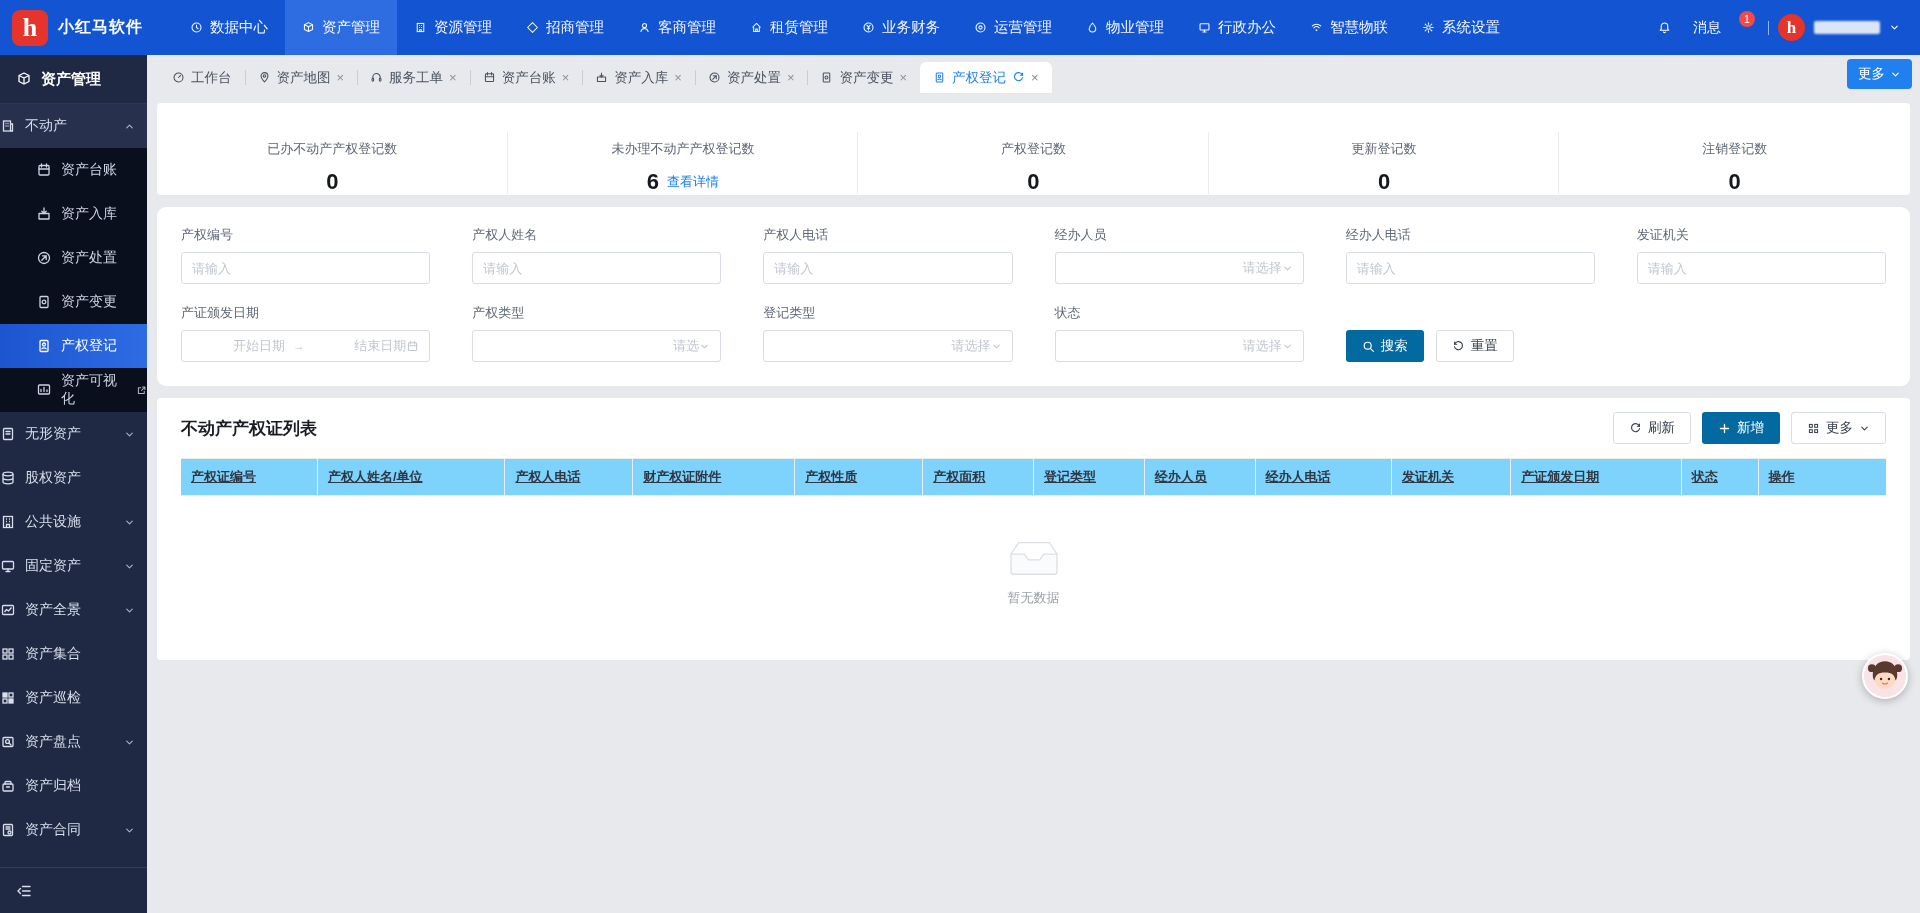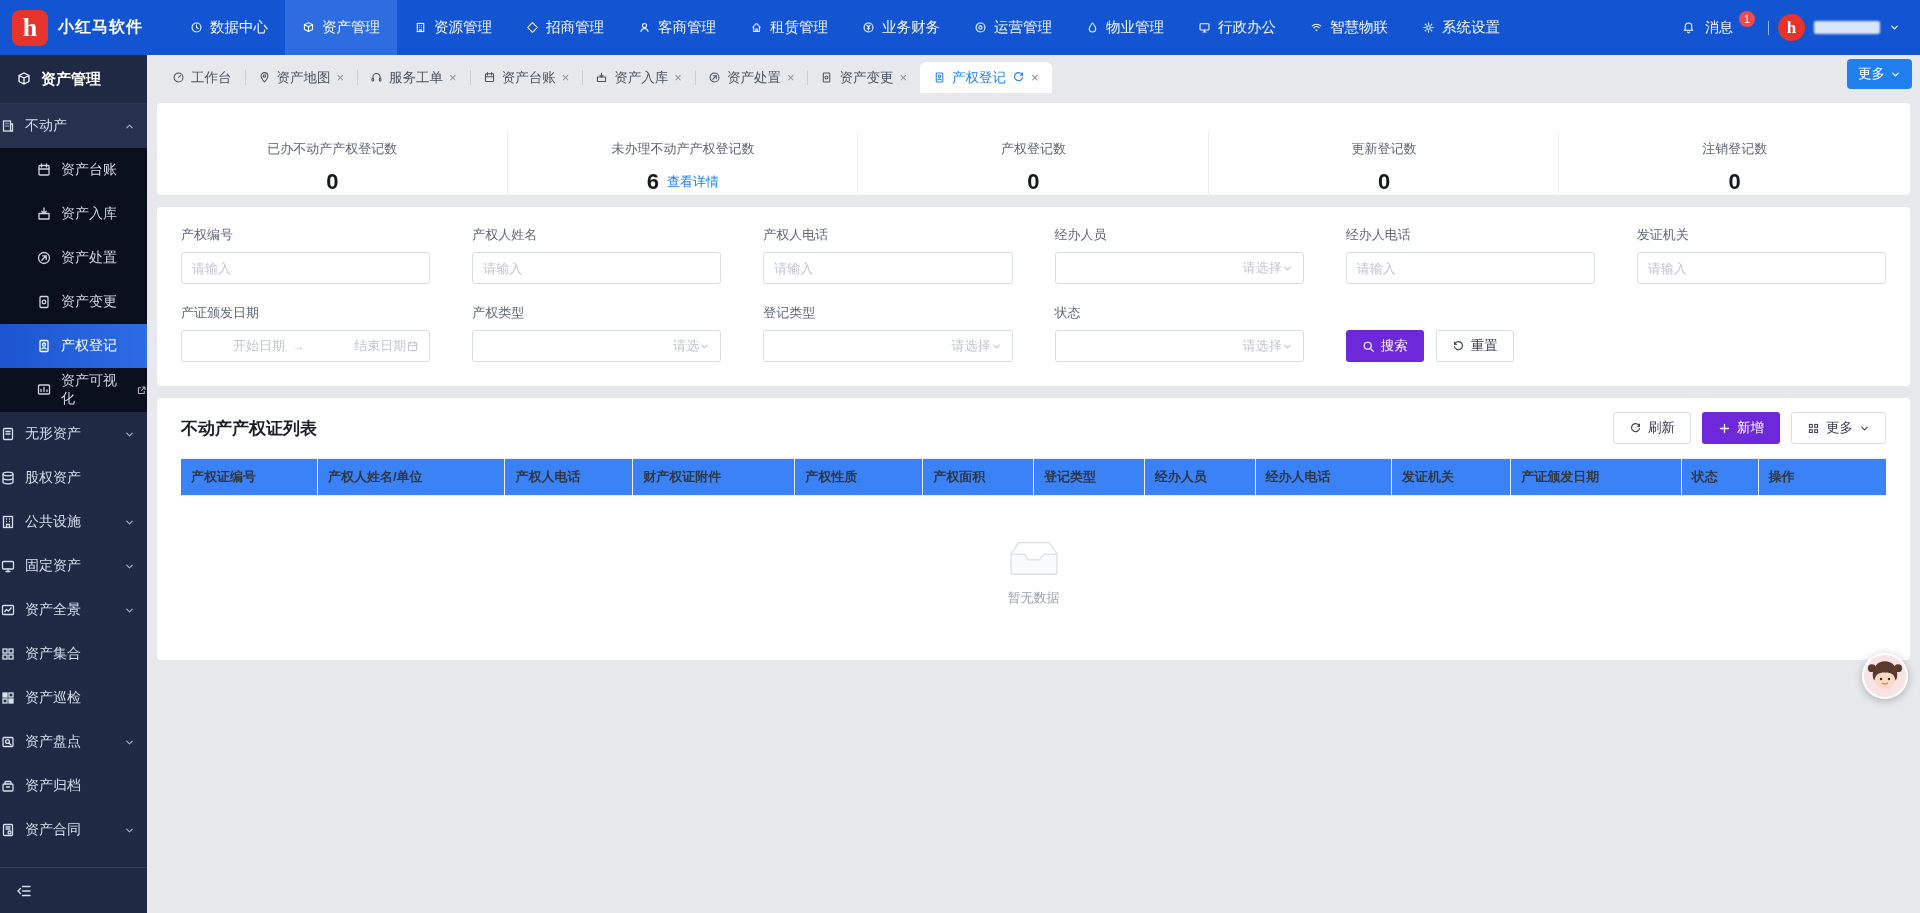--- a/index.html
+++ b/index.html
@@ -8,21 +8,21 @@
   
   .topbar { height:55px; background:#1254d2; display:flex; align-items:center; color:#fff; }
   .brand { display:flex; align-items:center; gap:10px; padding:0 30px 0 12px; }
   .logo { width:36px; height:36px; background:#e5342c; border-radius:8px; display:flex; align-items:center; justify-content:center;
           color:#fff; font-weight:800; font-size:26px; font-family:"Liberation Serif",serif; }
   .brand-name { font-size:16px; font-weight:700; letter-spacing:1px; }
   .topmenu { display:flex; height:100%; }
   .tm-item { height:100%; display:flex; align-items:center; gap:7px; padding:0 17px; font-size:14.5px; color:rgba(255,255,255,.96); cursor:pointer; white-space:nowrap; }
   .tm-item.active { background:#2e6ce2; }
   .top-right { margin-left:auto; display:flex; align-items:center; gap:9px; padding-right:20px; }
-  .msg-wrap { display:flex; align-items:center; gap:10px; position:relative; cursor:pointer; font-size:14px; }
+  .msg-wrap { display:flex; align-items:center; gap:22px; position:relative; cursor:pointer; font-size:14px; }
   .badge { position:relative; top:-9px; left:-4px; min-width:16px; height:16px; background:#f04b4b; border-radius:9px; color:#fff;
            font-size:10.5px; display:flex; align-items:center; justify-content:center; padding:0 4px; }
   .vdiv { width:1px; height:14px; background:rgba(255,255,255,.55); }
   .avatar-sm { width:27px; height:27px; border-radius:50%; background:#e5342c; color:#fff; display:flex; align-items:center; justify-content:center;
                font-size:17px; font-weight:800; font-family:"Liberation Serif",serif; }
   .masked { width:66px; height:13px; background:rgba(255,255,255,.85); border-radius:2px; filter:blur(1px); }
 
   
   .shell { display:flex; height:858px; }
   .sidebar { width:147px; background:#1f2944; color:#d9dfec; display:flex; flex-direction:column; font-size:14px; flex:none; }
@@ -60,44 +60,44 @@
   
   .stats-card { height:92px; display:flex; align-items:flex-end; margin-bottom:12px; }
   .stat { flex:1; text-align:center; position:relative; }
   .stat:not(:last-child)::after { content:''; position:absolute; right:0; top:-8px; height:62px; width:1px; background:#ececee; }
   .stat-label { font-size:13px; color:#5f6775; margin-bottom:11px; }
   .stat-value-row { display:flex; align-items:center; justify-content:center; gap:8px; }
   .stat-value { font-size:22px; font-weight:700; color:#15181d; }
   .stat-link { font-size:13px; color:#2080f0; cursor:pointer; }
 
   
-  .filter-card { padding:19px 24px 24px; margin-bottom:12px; }
+  .filter-card { padding:19px 24px 24px; margin-bottom:12px;border-radius:9px; }
   .f-grid { display:grid; grid-template-columns:repeat(6,1fr); column-gap:42px; row-gap:20px; }
   .f-label { font-size:13px; color:#5f6775; margin-bottom:8px; }
   .f-input { width:100%; height:32px; border:1px solid #d8dce3; border-radius:3px; padding:12px 10px; font-size:13px; color:#333;
              font-family:"Liberation Sans",sans-serif; outline:none; }
   .f-input::placeholder { color:#c1c6cf; }
   .f-select, .f-date { height:32px; border:1px solid #d8dce3; border-radius:3px; display:flex; align-items:center; padding:0 10px;
              font-size:13px; color:#c1c6cf; cursor:pointer; background:#fff;text-align:right; }
   .f-select .ph { flex:1; }
   .f-date .seg { flex:1; }
   .f-date .arrow { margin:0 8px; color:#c1c6cf; font-size:12px; }
   .f-buttons { grid-column:5 / span 2; display:flex; gap:12px; align-self:end; }
   .btn { height:32px; border-radius:3px; display:flex; align-items:center; gap:6px; padding:0 15px; font-size:13.5px; cursor:pointer; border:1px solid transparent; }
-  .btn-primary { background:#6d28d9; color:#fff; }
+  .btn-primary { background:#0369a1; color:#fff; }
   .btn-plain { background:#fff; border-color:#d8dce3; color:#3a414d; }
 
   
   .table-card { padding:14px 24px 0; height:262px; }
   .tbl-head { display:flex; align-items:center; justify-content:space-between; margin-bottom:14px; }
   .tbl-title { font-size:17px; font-weight:700; color:#1a1d23; }
   .tbl-actions { display:flex; gap:11px; }
   table { width:100%; border-collapse:collapse; table-layout:fixed; }
-  th { height:37px; background:#3b82f6; border-top:1px solid #ebedf1; border-bottom:1px solid #ebedf1; border-right:1px solid #ebedf1;
-       font-size:13px; font-weight:700; color:#2f3744; text-align:left; padding:0 10px; white-space:nowrap; overflow:hidden; }
+  th { height:37px; background:#7dd3fc; border-top:1px solid #ebedf1; border-bottom:1px solid #ebedf1; border-right:1px solid #ebedf1;
+       font-size:13px; font-weight:700; color:#2f3744; text-align:left; padding:0 10px; white-space:nowrap; overflow:hidden;text-decoration:underline; }
   th:last-child { border-right:none; }
   .empty { height:150px; display:flex; flex-direction:column; align-items:center; justify-content:center; gap:8px; }
   .empty-text { font-size:13px; color:#9aa0a8;font-family:Liberation Mono, monospace; }
 
   
   .assistant { position:fixed; right:12px; top:653px; width:46px; height:46px; border-radius:50%; background:#fde8ee;
                border:2px solid #fff; box-shadow:0 2px 8px rgba(0,0,0,.25); cursor:pointer; overflow:hidden; }
   .assistant svg { width:100%; height:100%; display:block; }
 </style>
 </head>

